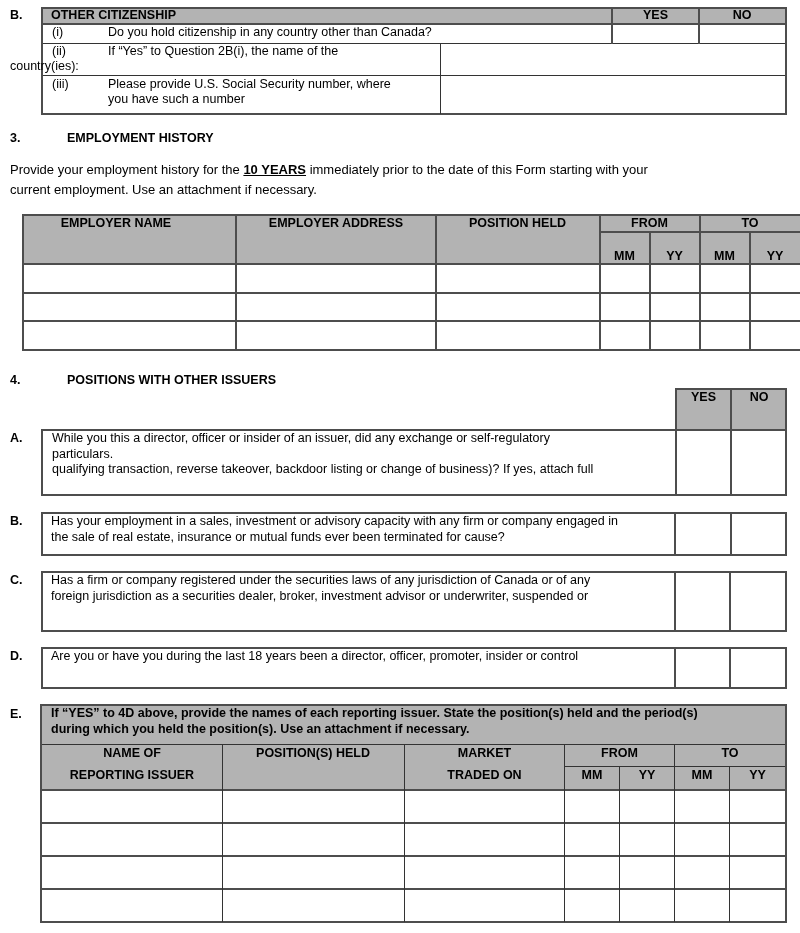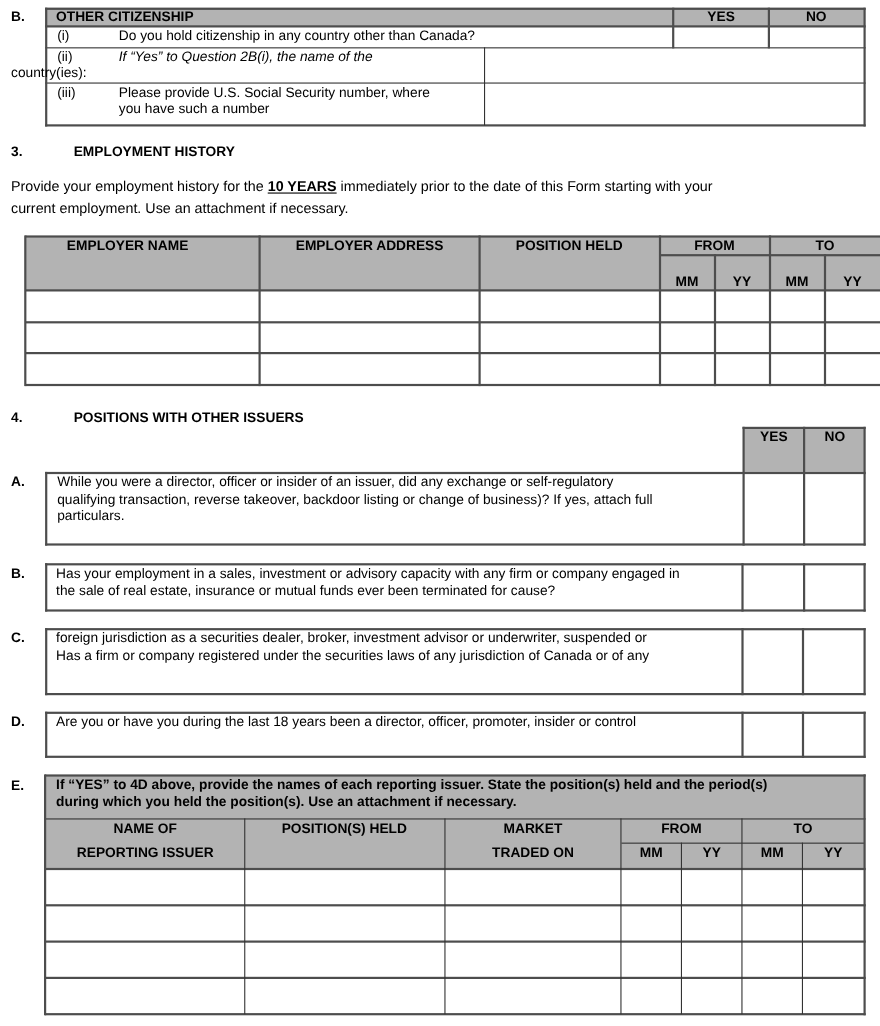--- a/index.html
+++ b/index.html
@@ -40,21 +40,21 @@
   <div class="ln-v" style="left:611px;top:7px;height:37px;"></div>
   <div class="ln-v" style="left:698px;top:7px;height:37px;"></div>
   <div class="ln-v1" style="left:440px;top:43px;height:71px;"></div>
 
   <div class="abs q" style="left:52px;top:25px;">(i)</div>
   <div class="abs q" style="left:108px;top:25px;">Do you hold citizenship in any country other than Canada?</div>
   <div class="cell" style="left:613px;top:25px;width:84px;height:18px;"></div>
   <div class="cell" style="left:700px;top:25px;width:84px;height:18px;"></div>
 
   <div class="abs q" style="left:52px;top:44px;">(ii)</div>
-  <div class="abs q" style="left:108px;top:44px;font-style:italic;">If “Yes” to Question 2B(i), the name of the</div>
+  <div class="abs q" style="left:108px;top:44px;">If “Yes” to Question 2B(i), the name of the</div>
   <div class="abs q" style="left:10px;top:59px;">country(ies):</div>
   <div class="cell" style="left:442px;top:45px;width:342px;height:29px;"></div>
 
   <div class="abs q" style="left:52px;top:77px;">(iii)</div>
   <div class="abs q" style="left:108px;top:77px;">Please provide U.S. Social Security number, where</div>
   <div class="abs q" style="left:108px;top:92px;">you have such a number</div>
   <div class="cell" style="left:442px;top:77px;width:342px;height:35px;"></div>
 </div>
 
 <div>
@@ -129,23 +129,23 @@
   <div class="ln-h" style="left:675px;top:388px;width:112px;"></div>
   <div class="ln-v" style="left:675px;top:388px;height:108px;"></div>
   <div class="ln-v" style="left:730px;top:388px;height:108px;"></div>
   <div class="ln-v" style="left:785px;top:388px;height:108px;"></div>
 
   <div class="abs bold" style="left:10px;top:431px;">A.</div>
   <div class="ln-h" style="left:41px;top:429px;width:746px;"></div>
   <div class="ln-h" style="left:41px;top:494px;width:746px;"></div>
   <div class="ln-v" style="left:41px;top:429px;height:67px;"></div>
   <div class="abs q" style="left:52px;top:431px;">
-    <div>While you were a director, officer or insider of an issuer, did any exchange or self-regulatory</div>
+    <div>While you this a director, officer or insider of an issuer, did any exchange or self-regulatory</div>
+    <div>particulars.</div>
     <div>qualifying transaction, reverse takeover, backdoor listing or change of business)?  If yes, attach full</div>
-    <div>particulars.</div>
   </div>
   <div class="cell" style="left:677px;top:431px;width:52px;height:62px;"></div>
   <div class="cell" style="left:732px;top:431px;width:52px;height:62px;"></div>
 
   <div class="abs bold" style="left:10px;top:514px;">B.</div>
   <div class="ln-h" style="left:41px;top:512px;width:746px;"></div>
   <div class="ln-h" style="left:41px;top:554px;width:746px;"></div>
   <div class="ln-v" style="left:41px;top:512px;height:44px;"></div>
   <div class="ln-v" style="left:674px;top:512px;height:44px;"></div>
   <div class="ln-v" style="left:730px;top:512px;height:44px;"></div>
@@ -158,22 +158,22 @@
   <div class="cell" style="left:732px;top:514px;width:52px;height:39px;"></div>
 
   <div class="abs bold" style="left:10px;top:573px;">C.</div>
   <div class="ln-h" style="left:41px;top:571px;width:746px;"></div>
   <div class="ln-h" style="left:41px;top:630px;width:746px;"></div>
   <div class="ln-v" style="left:41px;top:571px;height:61px;"></div>
   <div class="ln-v" style="left:674px;top:571px;height:61px;"></div>
   <div class="ln-v" style="left:729px;top:571px;height:61px;"></div>
   <div class="ln-v" style="left:785px;top:571px;height:61px;"></div>
   <div class="abs q" style="left:51px;top:573px;">
+    <div>Has a firm or company registered under the securities laws of any jurisdiction of Canada or of any</div>
     <div>foreign jurisdiction as a securities dealer, broker, investment advisor or underwriter, suspended or</div>
-    <div>Has a firm or company registered under the securities laws of any jurisdiction of Canada or of any</div>
   </div>
   <div class="cell" style="left:676px;top:573px;width:52px;height:56px;"></div>
   <div class="cell" style="left:731px;top:573px;width:53px;height:56px;"></div>
 
   <div class="abs bold" style="left:10px;top:649px;">D.</div>
   <div class="ln-h" style="left:41px;top:647px;width:746px;"></div>
   <div class="ln-h" style="left:41px;top:687px;width:746px;"></div>
   <div class="ln-v" style="left:41px;top:647px;height:42px;"></div>
   <div class="ln-v" style="left:674px;top:647px;height:42px;"></div>
   <div class="ln-v" style="left:729px;top:647px;height:42px;"></div>

